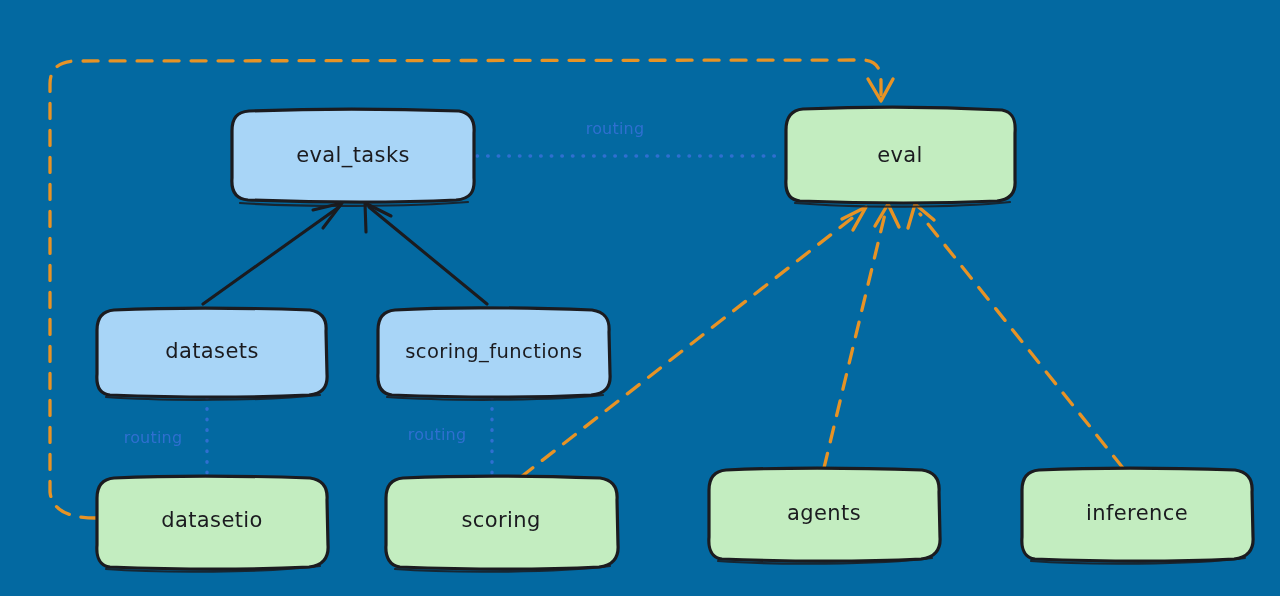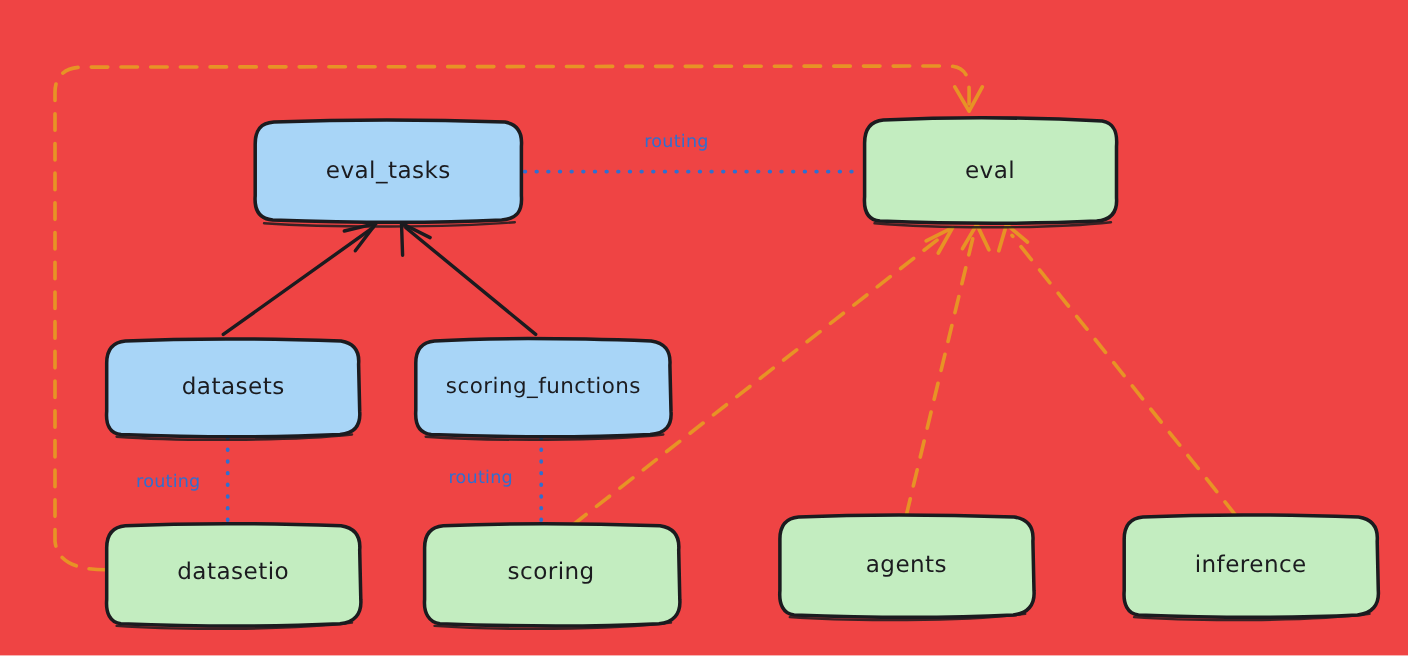--- a/index.html
+++ b/index.html
@@ -8,21 +8,21 @@
     padding: 0;
     background: #ffffff;
   }
   body {
     font-family: "DejaVu Sans", sans-serif;
   }
   #canvas-root {
     position: relative;
     width: 1280px;
     height: 596px;
-    background: #ef4444;
+    background: #0369a1;
     overflow: hidden;
   }
   #diagram-svg {
     position: absolute;
     left: 0;
     top: 0;
     width: 1280px;
     height: 596px;
     display: block;
   }

